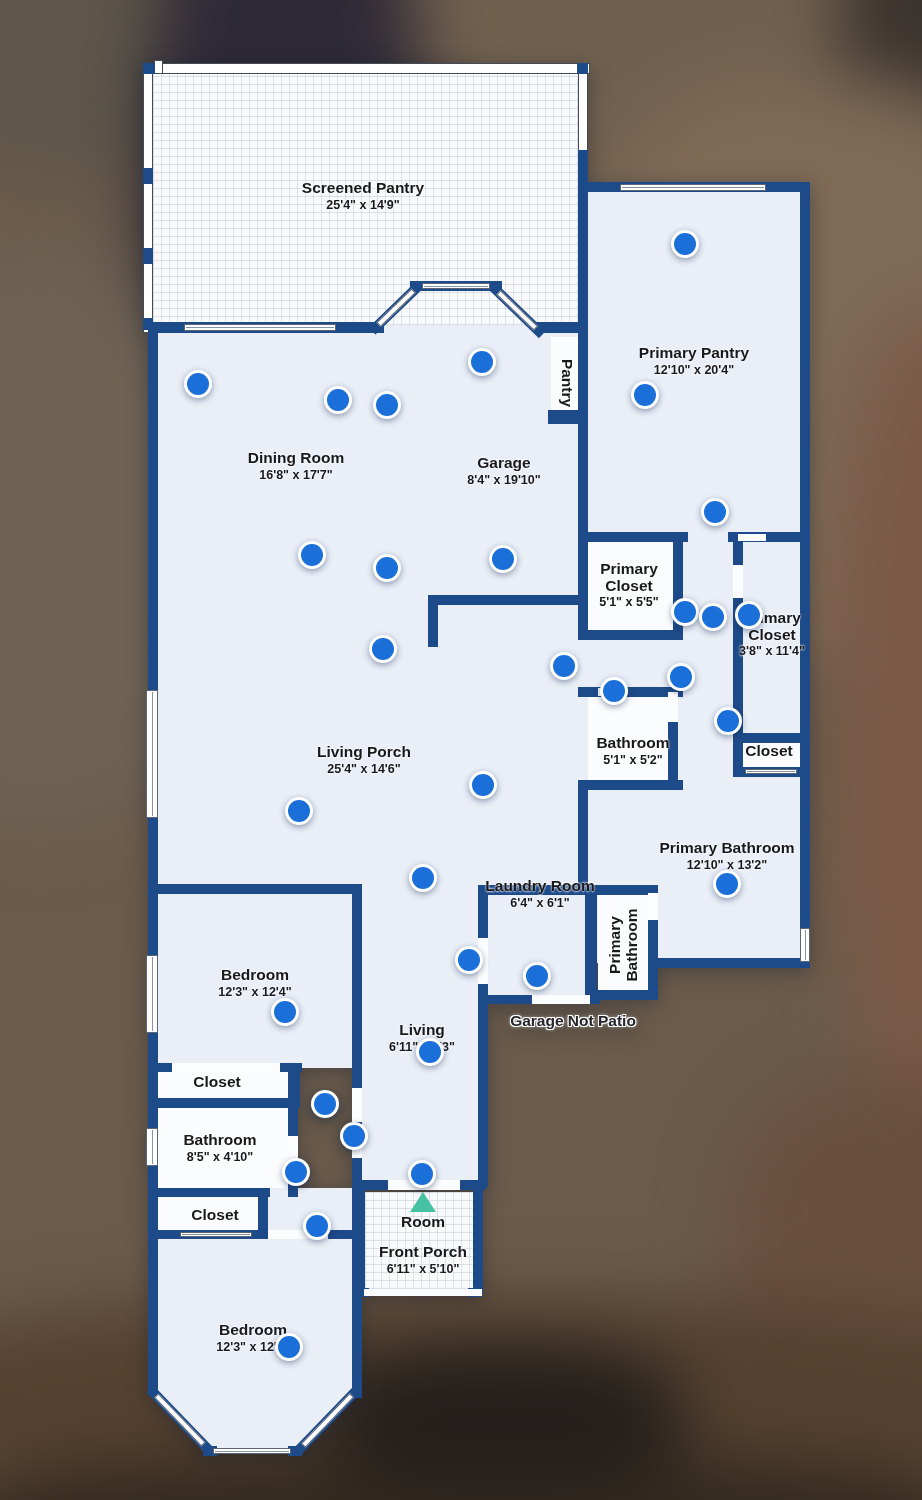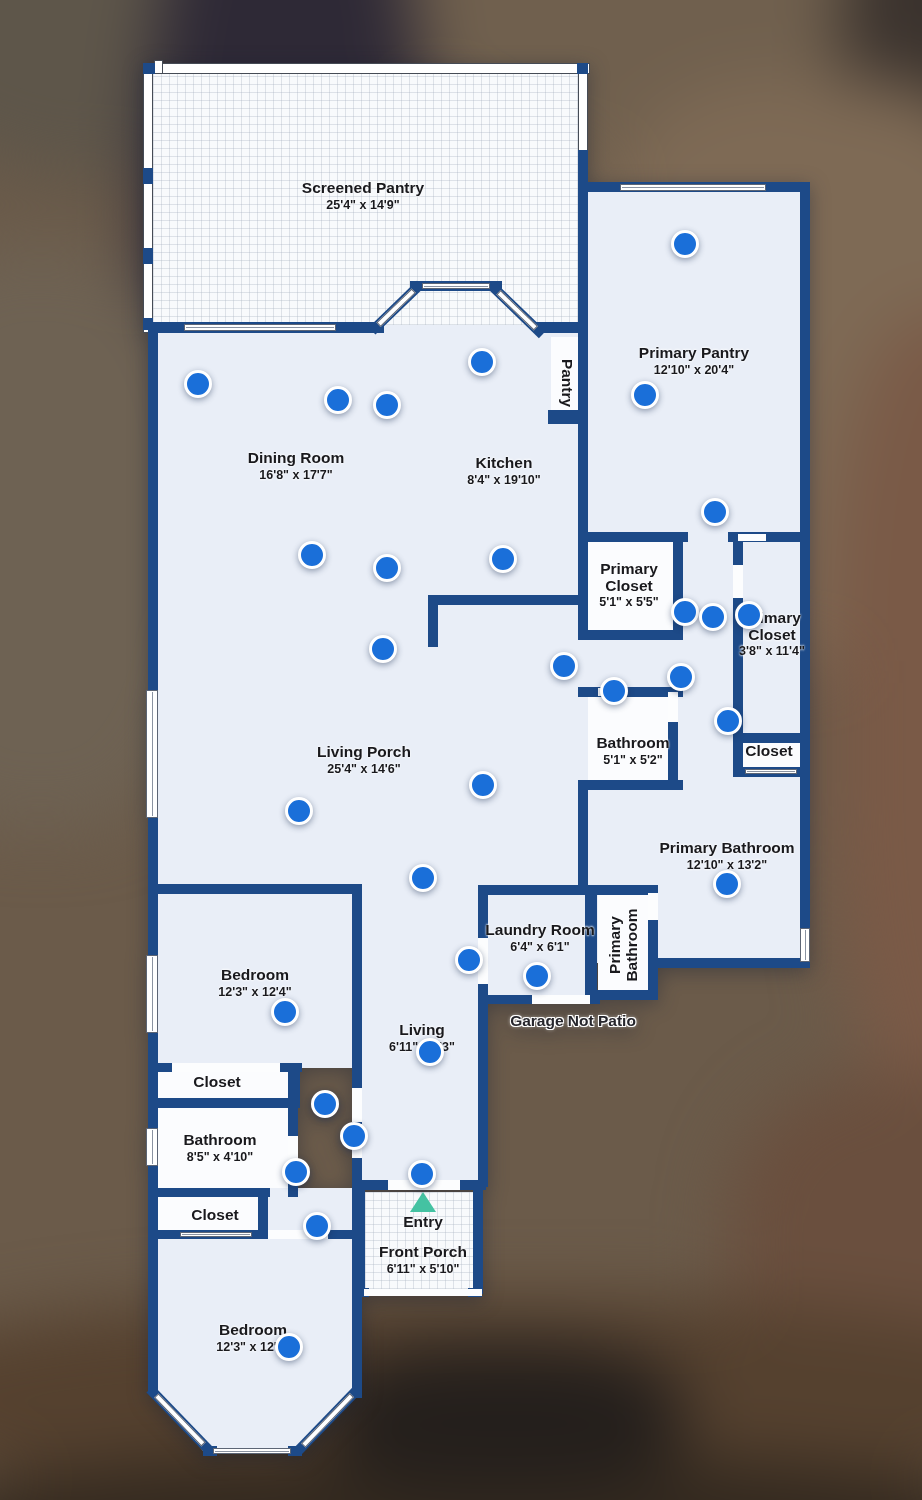--- a/index.html
+++ b/index.html
@@ -184,21 +184,21 @@
         </div>
         <div class="room-label" style="left: 694px; top: 361px;">
           <div class="rname">Primary Pantry</div>
           <div class="rdims">12'10" x 20'4"</div>
         </div>
         <div class="room-label" style="left: 296px; top: 466px;">
           <div class="rname">Dining Room</div>
           <div class="rdims">16'8" x 17'7"</div>
         </div>
         <div class="room-label" style="left: 504px; top: 471px;">
-          <div class="rname">Kitchen</div>
+          <div class="rname">Garage</div>
           <div class="rdims">8'4" x 19'10"</div>
         </div>
         <div class="room-label" style="left: 567px; top: 383px; transform: translate(-50%, -50%) rotate(90deg);">
           <div class="rname">Pantry</div>
         </div>
         <div class="room-label narrow" style="left: 629px; top: 585px;">
           <div class="rname">Primary Closet</div>
           <div class="rdims">5'1" x 5'5"</div>
         </div>
         <div class="room-label narrow" style="left: 772px; top: 634px;">
@@ -217,21 +217,21 @@
           <div class="rdims">25'4" x 14'6"</div>
         </div>
         <div class="room-label" style="left: 727px; top: 856px;">
           <div class="rname">Primary Bathroom</div>
           <div class="rdims">12'10" x 13'2"</div>
         </div>
         <div class="room-label" style="left: 255px; top: 983px;">
           <div class="rname">Bedroom</div>
           <div class="rdims">12'3" x 12'4"</div>
         </div>
-        <div class="room-label" style="left: 540px; top: 938px;">
+        <div class="room-label" style="left: 540px; top: 894px;">
           <div class="rname">Laundry Room</div>
           <div class="rdims">6'4" x 6'1"</div>
         </div>
         <div class="room-label narrow" style="left: 624px; top: 945px; transform: translate(-50%, -50%) rotate(-90deg);">
           <div class="rname">Primary Bathroom</div>
         </div>
         <div class="room-label" style="left: 422px; top: 1038px;">
           <div class="rname">Living</div>
           <div class="rdims">6'11" x 9'3"</div>
         </div>
@@ -239,21 +239,21 @@
           <div class="rname">Closet</div>
         </div>
         <div class="room-label" style="left: 220px; top: 1148px;">
           <div class="rname">Bathroom</div>
           <div class="rdims">8'5" x 4'10"</div>
         </div>
         <div class="room-label" style="left: 215px; top: 1215px;">
           <div class="rname">Closet</div>
         </div>
         <div class="room-label" style="left: 423px; top: 1222px;">
-          <div class="rname">Entry</div>
+          <div class="rname">Room</div>
         </div>
         <div class="room-label" style="left: 423px; top: 1260px;">
           <div class="rname">Front Porch</div>
           <div class="rdims">6'11" x 5'10"</div>
         </div>
         <div class="room-label" style="left: 253px; top: 1338px;">
           <div class="rname">Bedroom</div>
           <div class="rdims">12'3" x 12'1"</div>
         </div>
       </div>

